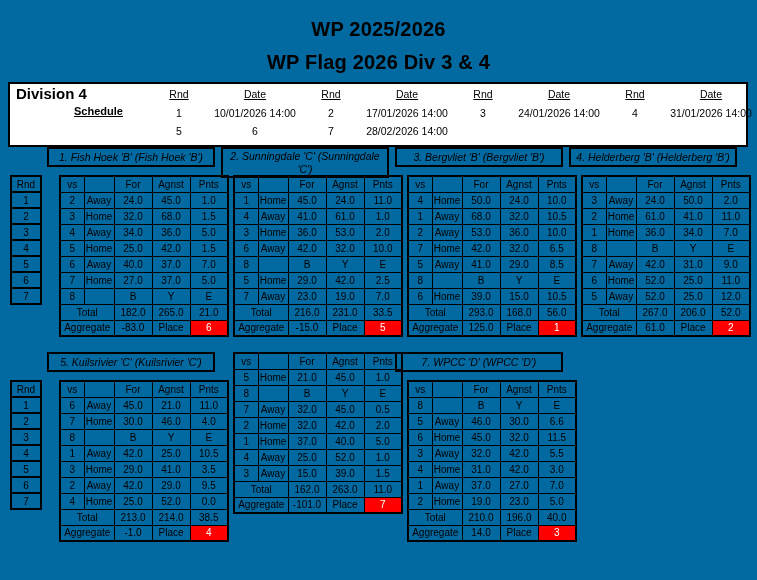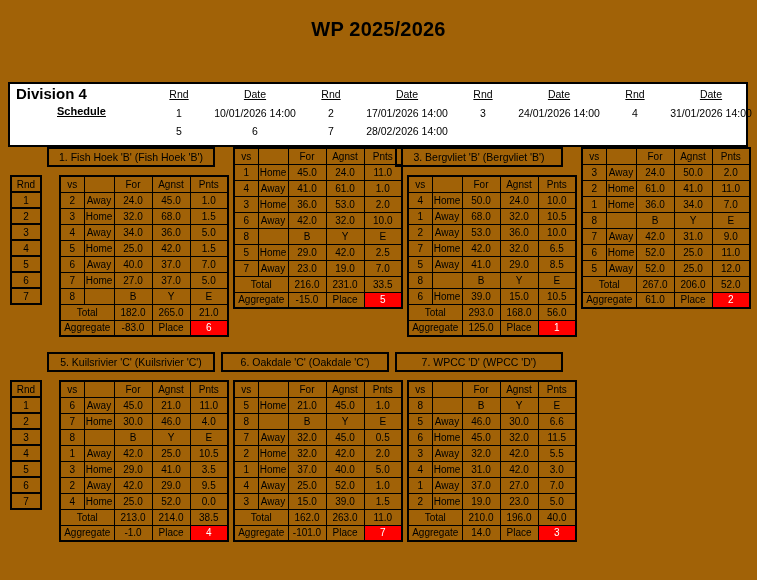--- a/index.html
+++ b/index.html
@@ -1,48 +1,48 @@
 <!DOCTYPE html>
 <html><head>
 <meta charset="utf-8">
 <style>
   * { margin:0; padding:0; box-sizing:border-box; }
   html,body { background:#ffffff; }
   body { font-family:"Liberation Sans", sans-serif; color:#000; }
-  .page { position:relative; width:757px; height:580px; background:#a16207; overflow:hidden; }
+  .page { position:relative; width:757px; height:580px; background:#0369a1; overflow:hidden; }
 
   .main-title { position:absolute; left:0; width:757px; text-align:center;
                 font-size:20px; font-weight:bold; letter-spacing:0.2px; }
   #title1 { top:18px; }
   #title2 { top:51px; }
 
   
   .division-box { position:absolute; left:8px; top:82px; width:740px; height:65px;
                   border:2px solid #000; background:#fff; }
   .division-name { position:absolute; left:6px; top:1px; font-size:15px; font-weight:bold; }
-  .schedule-label { position:absolute; left:47px; top:21px; font-size:11px; font-weight:bold;
+  .schedule-label { position:absolute; left:64px; top:21px; font-size:11px; font-weight:bold;
                     text-decoration:underline; }
   .schedule-grid { position:absolute; left:148px; top:2px;
                    display:grid; grid-template-columns:repeat(4, 42px 110px);
                    grid-auto-rows:18px; }
   .sch-cell { font-size:10.5px; text-align:center; line-height:18px; white-space:nowrap; }
   .sch-head { text-decoration:underline; line-height:16px; }
 
   
   .tables-row { position:absolute; left:10px; display:flex; align-items:flex-start; }
   #row1 { top:147px; }
   #row2 { top:352px; }
 
   .rnd-wrap { width:32px; margin-right:5px; padding-top:28px; }
   .rnd-table { border-collapse:collapse; width:32px; table-layout:fixed; }
   .rnd-table th, .rnd-table td { border:2px solid #000; height:16px; font-size:10px;
                                  font-weight:normal; text-align:center; padding:0; }
 
   .team-group { width:168px; margin-right:6px; }
-  .title-area { height:28px; }
+  .title-area { height:28px;font-style:italic; }
   .title-box { border:2px solid #000; width:168px; min-height:20px;
                display:flex; align-items:center; justify-content:center;
                text-align:center; font-size:10.5px; line-height:1.2; padding:1px 2px; }
 
   .team-table { border-collapse:collapse; border:2px solid #000; width:168px; table-layout:fixed;margin-left:12px; }
   .team-table th, .team-table td { border:1px solid #000; height:16px; font-size:10px;
                                    font-weight:normal; text-align:center; padding:0;
                                    white-space:nowrap; overflow:hidden; }
   .c-vs { width:24px; } .c-ven { width:30px; } .c-for { width:38px; }
   .c-ag { width:38px; } .c-pn { width:38px; }
@@ -51,20 +51,21 @@
   .agg-label { text-align:left; padding-left:3px; border-right:none; }
   .agg-val { border-left:none; }
   .place-label { text-align:right; padding-right:3px; }
   .place-num { background:#FF0000; color:#fff; font-weight:bold; }
 </style>
 </head>
 <body>
 
 <div class="page">
   <div class="main-title" id="title1">WP 2025/2026</div>
+  <div class="main-title" id="title2">WP Flag 2026 Div 3 &amp; 4</div>
 
   <div class="division-box">
     <div class="division-name">Division 4</div>
     <div class="schedule-label">Schedule</div>
     <div class="schedule-grid" id="schedule-grid">
         <div class="sch-cell sch-head">Rnd</div>
         <div class="sch-cell sch-head">Date</div>
         <div class="sch-cell sch-head">Rnd</div>
         <div class="sch-cell sch-head">Date</div>
         <div class="sch-cell sch-head">Rnd</div>
@@ -205,20 +206,25 @@
               <td class="agg-label" colspan="2">Aggregate</td>
               <td class="agg-val">-83.0</td>
               <td class="place-label">Place</td>
               <td class="place-num">6</td>
             </tr>
           </tbody>
     </table>
   </div>
 
   <div class="team-group">
+    <div class="title-area">
+      <div class="title-box">
+        <span>2. Sunningdale 'C' (Sunningdale 'C')</span>
+      </div>
+    </div>
     <table class="team-table">
       <colgroup>
             <col class="c-vs">
             <col class="c-ven">
             <col class="c-for">
             <col class="c-ag">
             <col class="c-pn">
           </colgroup>
       <thead>
         <tr>
@@ -378,20 +384,25 @@
               <td class="agg-label" colspan="2">Aggregate</td>
               <td class="agg-val">125.0</td>
               <td class="place-label">Place</td>
               <td class="place-num">1</td>
             </tr>
           </tbody>
     </table>
   </div>
 
   <div class="team-group">
+    <div class="title-area">
+      <div class="title-box">
+        <span>4. Helderberg 'B' (Helderberg 'B')</span>
+      </div>
+    </div>
     <table class="team-table">
       <colgroup>
             <col class="c-vs">
             <col class="c-ven">
             <col class="c-for">
             <col class="c-ag">
             <col class="c-pn">
           </colgroup>
       <thead>
         <tr>
@@ -585,25 +596,20 @@
               <td class="agg-label" colspan="2">Aggregate</td>
               <td class="agg-val">-1.0</td>
               <td class="place-label">Place</td>
               <td class="place-num">4</td>
             </tr>
           </tbody>
     </table>
   </div>
 
   <div class="team-group">
-    <div class="title-area">
-      <div class="title-box">
-        <span>6. Oakdale 'C' (Oakdale 'C')</span>
-      </div>
-    </div>
     <table class="team-table">
       <colgroup>
             <col class="c-vs">
             <col class="c-ven">
             <col class="c-for">
             <col class="c-ag">
             <col class="c-pn">
           </colgroup>
       <thead>
         <tr>

